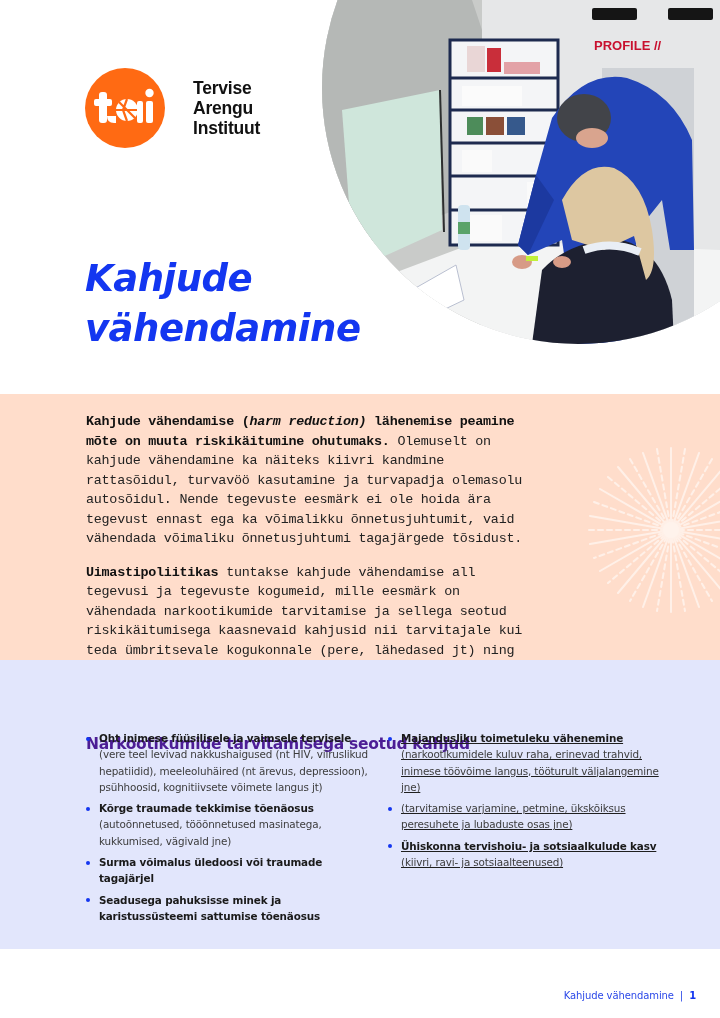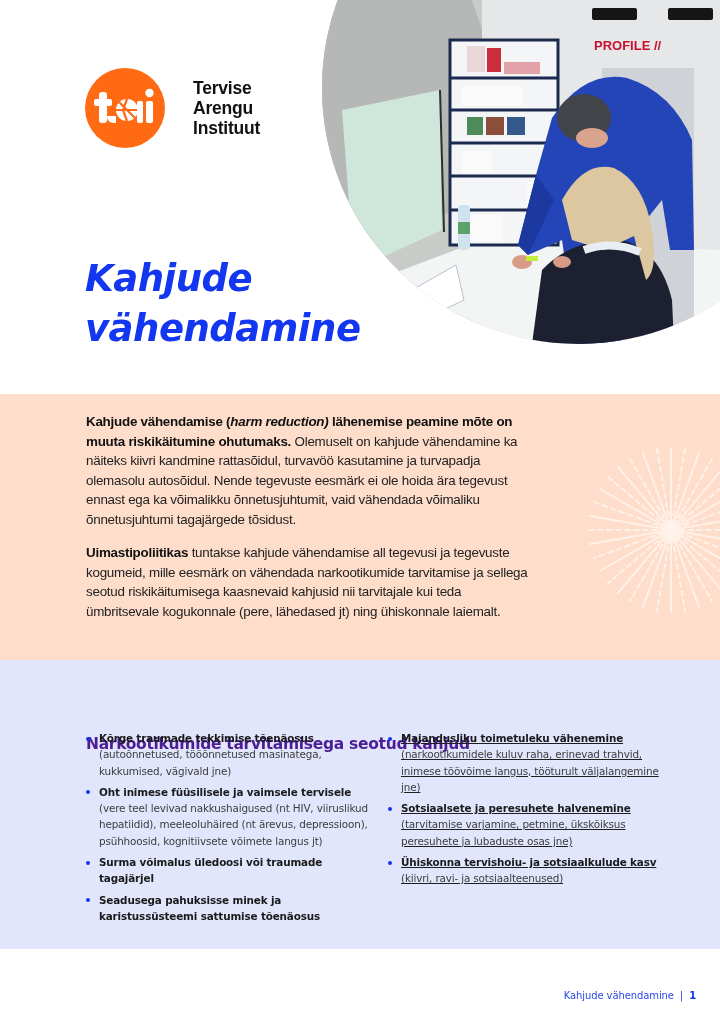--- a/index.html
+++ b/index.html
@@ -17,21 +17,21 @@
 
   .title { position: absolute; left: 85px; top: 254px; font-family: "DejaVu Sans", sans-serif; font-weight: 700; font-size: 37px; line-height: 50px; color: #1336f0; letter-spacing: -0.5px; font-style: italic; }
   .title span { display: block; }
 
   
   .photo { position: absolute; left: 322px; top: -168px; width: 512px; height: 512px; border-radius: 50%; overflow: hidden; background: #dcdcdc; }
   .photo-inner { position: absolute; left: 0; top: 168px; width: 398px; height: 344px; }
 
   
   .intro { position: absolute; left: 0; top: 394px; width: 720px; height: 266px; background: #ffddcb; overflow: hidden; }
-  .intro-text { position: absolute; left: 86px; top: 18px; width: 450px; font-family: Liberation Sans, sans-serif; font-size: 13.4px; line-height: 19.5px; color: #222222; letter-spacing: -0.25px; }
+  .intro-text { position: absolute; left: 86px; top: 18px; width: 450px; font-family: Liberation Mono, monospace; font-size: 13.4px; line-height: 19.5px; color: #222222; letter-spacing: -0.25px; }
   .intro-text p { margin-bottom: 14px; }
   .intro-text b { font-weight: 700; color: #111; }
   .intro-text i { font-style: italic; }
   .burst { position: absolute; left: 583px; top: 438px; }
 
   
   .harms { position: absolute; left: 0; top: 660px; width: 720px; height: 289px; background: #e2e6fc; }
   .harms-title { position: absolute; left: 86px; top: 27px; font-family: "DejaVu Sans", sans-serif; font-weight: 700; font-size: 15.5px; color: #4c1d95; letter-spacing: -0.3px; margin-top: 48px; }
   .col { position: absolute; top: 70px; list-style: none; }
   .col-left { left: 86px; width: 290px; }
@@ -165,42 +165,41 @@
     <line x1="77" y1="-28" x2="-77" y2="28" stroke-dasharray="5 4"></line>
   </g>
   <circle cx="0" cy="0" r="8" fill="#fff3ec"></circle>
 </svg>
 
 <section class="harms">
   <h2 class="harms-title">Narkootikumide tarvitamisega seotud kahjud</h2>
 
   <ul class="col col-left">
     <li>
+      <span class="li-head">Oht inimese füüsilisele ja vaimsele tervisele</span>
+      <span class="li-desc">(vere teel levivad nakkushaigused (nt HIV, viiruslikud hepatiidid), meeleoluhäired (nt ärevus, depressioon), psühhoosid, kognitiivsete võimete langus jt)</span>
+    </li>
+    <li>
       <span class="li-head">Kõrge traumade tekkimise tõenäosus</span>
       <span class="li-desc">(autoõnnetused, tööõnnetused masinatega, kukkumised, vägivald jne)</span>
     </li>
     <li>
-      <span class="li-head">Oht inimese füüsilisele ja vaimsele tervisele</span>
-      <span class="li-desc">(vere teel levivad nakkushaigused (nt HIV, viiruslikud hepatiidid), meeleoluhäired (nt ärevus, depressioon), psühhoosid, kognitiivsete võimete langus jt)</span>
-    </li>
-    <li>
       <span class="li-head">Surma võimalus üledoosi või traumade tagajärjel</span>
     </li>
     <li>
       <span class="li-head">Seadusega pahuksisse minek ja karistussüsteemi sattumise tõenäosus</span>
     </li>
   </ul>
 
   <ul class="col col-right">
     <li>
       <span class="li-head">Majandusliku toimetuleku vähenemine</span>
       <span class="li-desc">(narkootikumidele kuluv raha, erinevad trahvid, inimese töövõime langus, tööturult väljalangemine jne)</span>
     </li>
     <li>
-      <span class="li-head">Sotsiaalsete ja peresuhete halvenemine</span>
       <span class="li-desc">(tarvitamise varjamine, petmine, ükskõiksus peresuhete ja lubaduste osas jne)</span>
     </li>
     <li>
       <span class="li-head">Ühiskonna tervishoiu- ja sotsiaalkulude kasv</span>
       <span class="li-desc">(kiivri, ravi- ja sotsiaalteenused)</span>
     </li>
   </ul>
 </section>
 
 <div class="footer">

